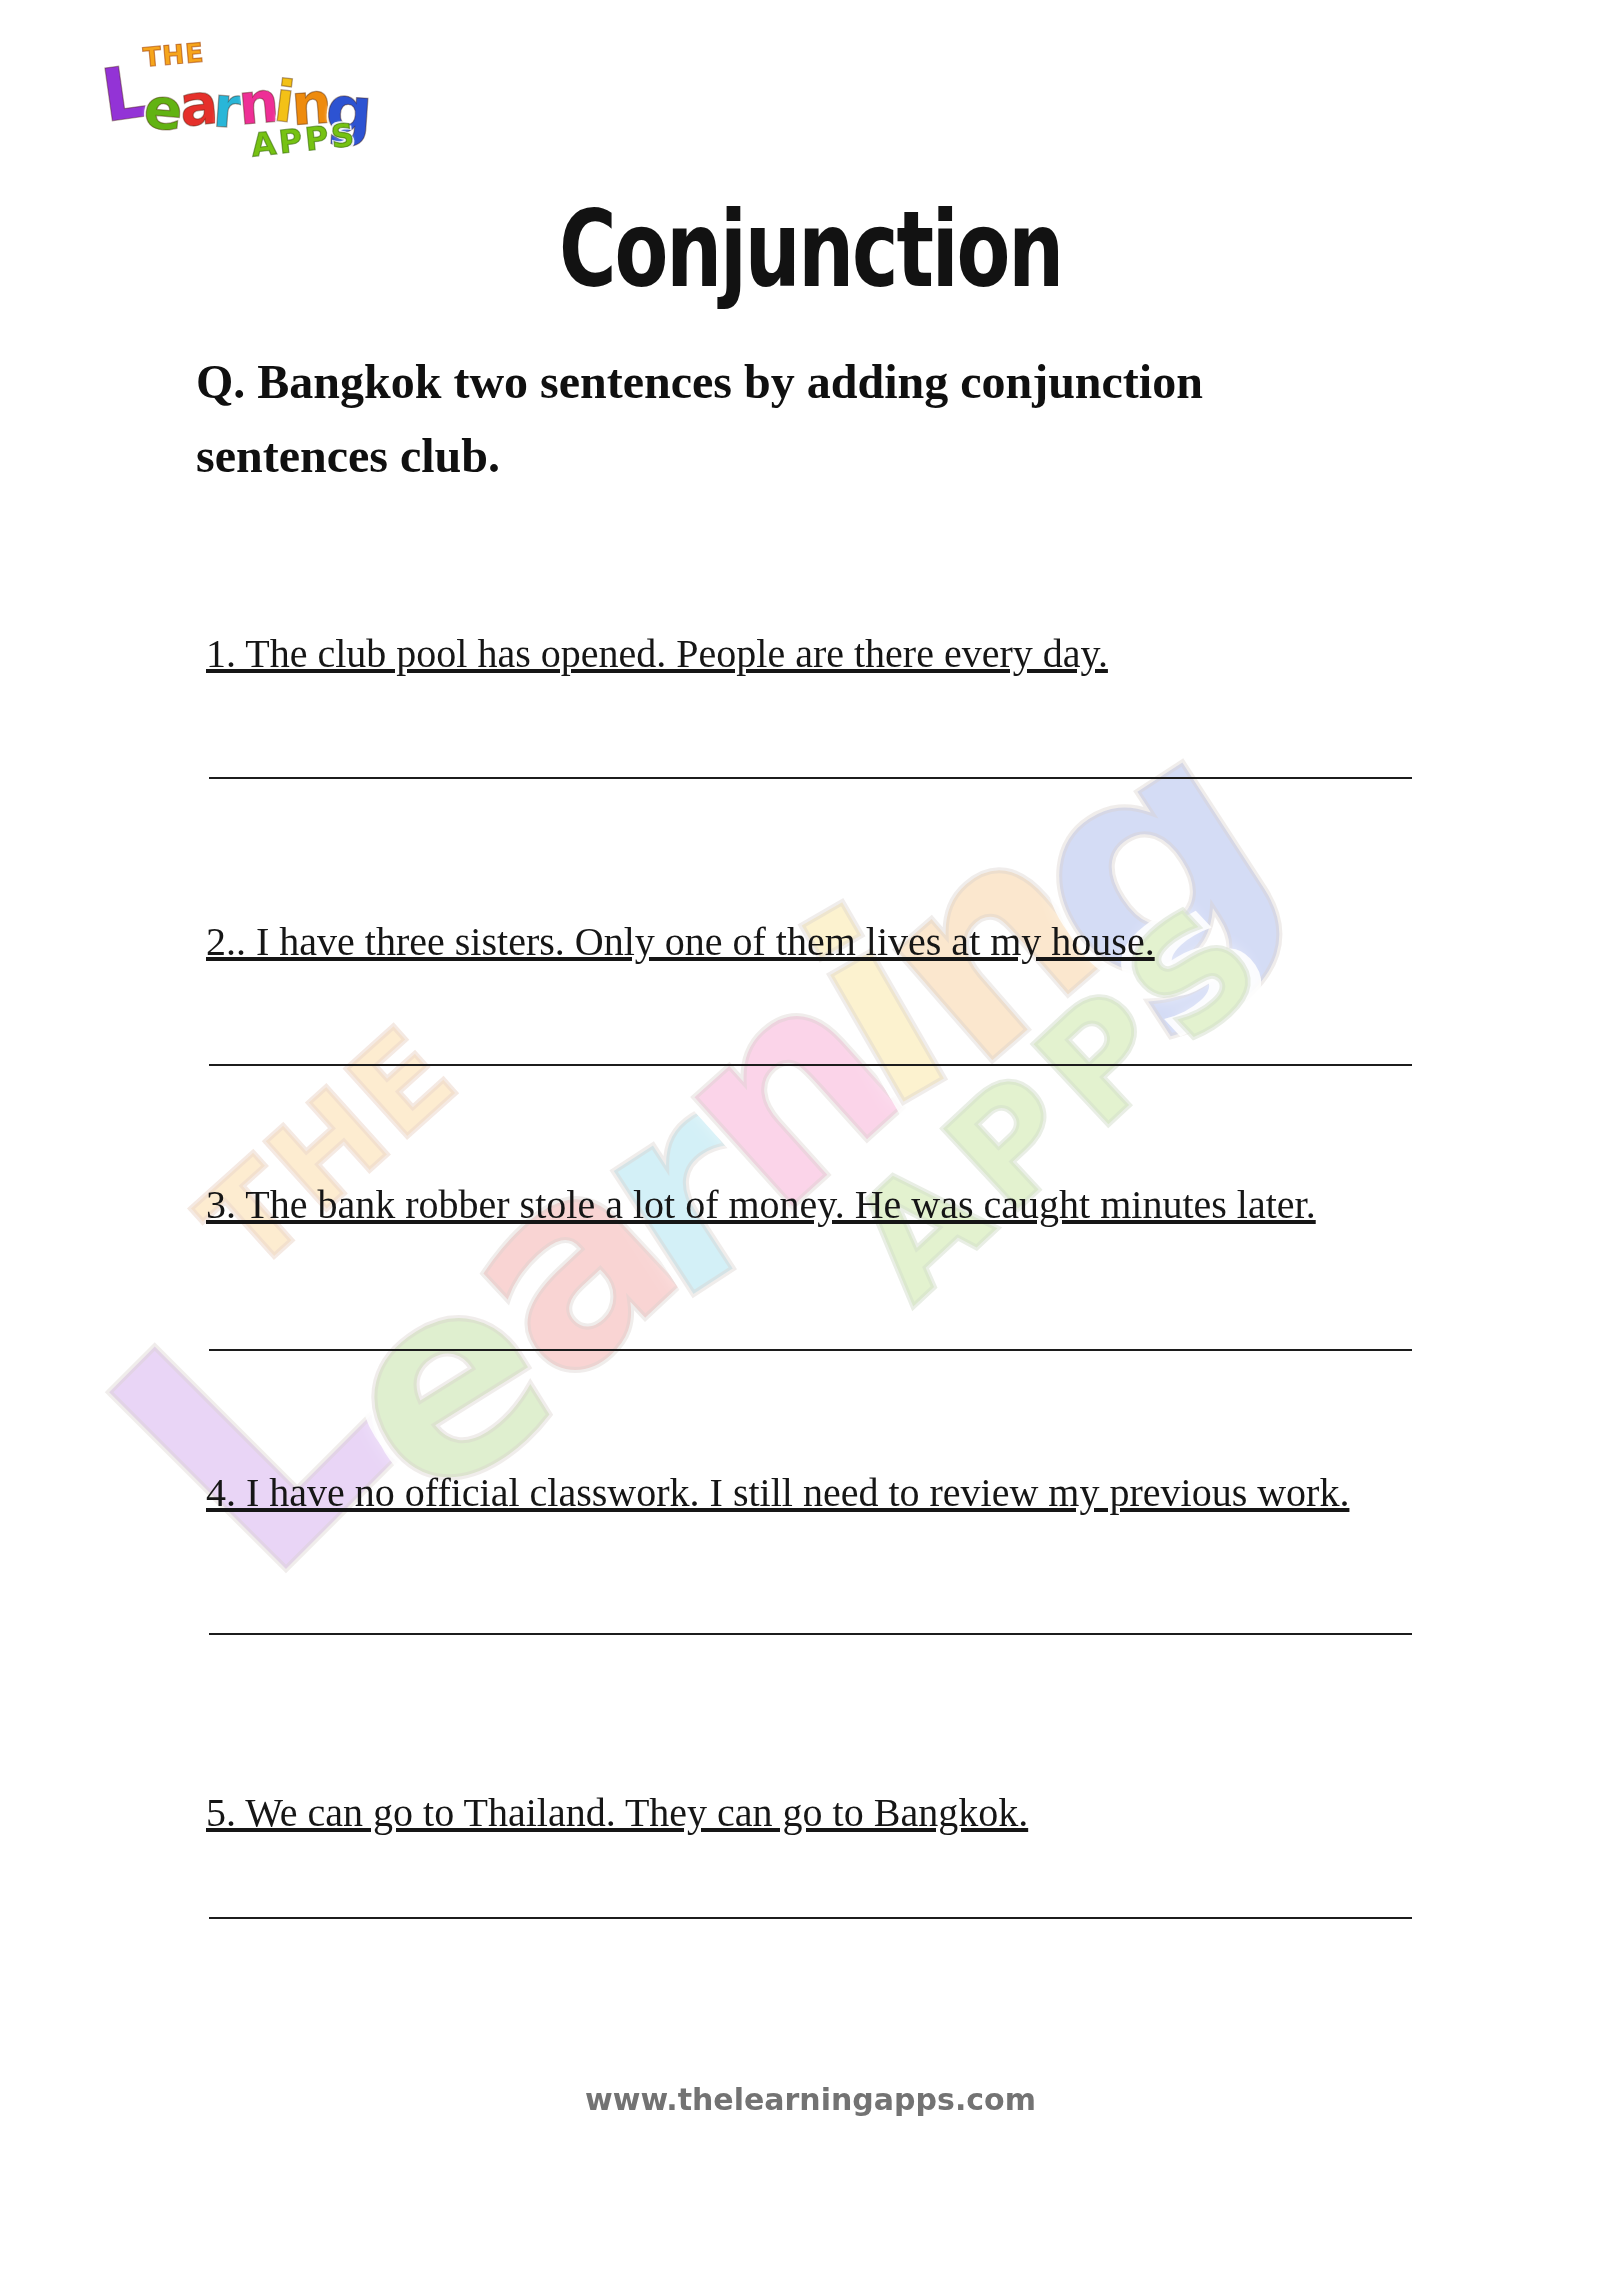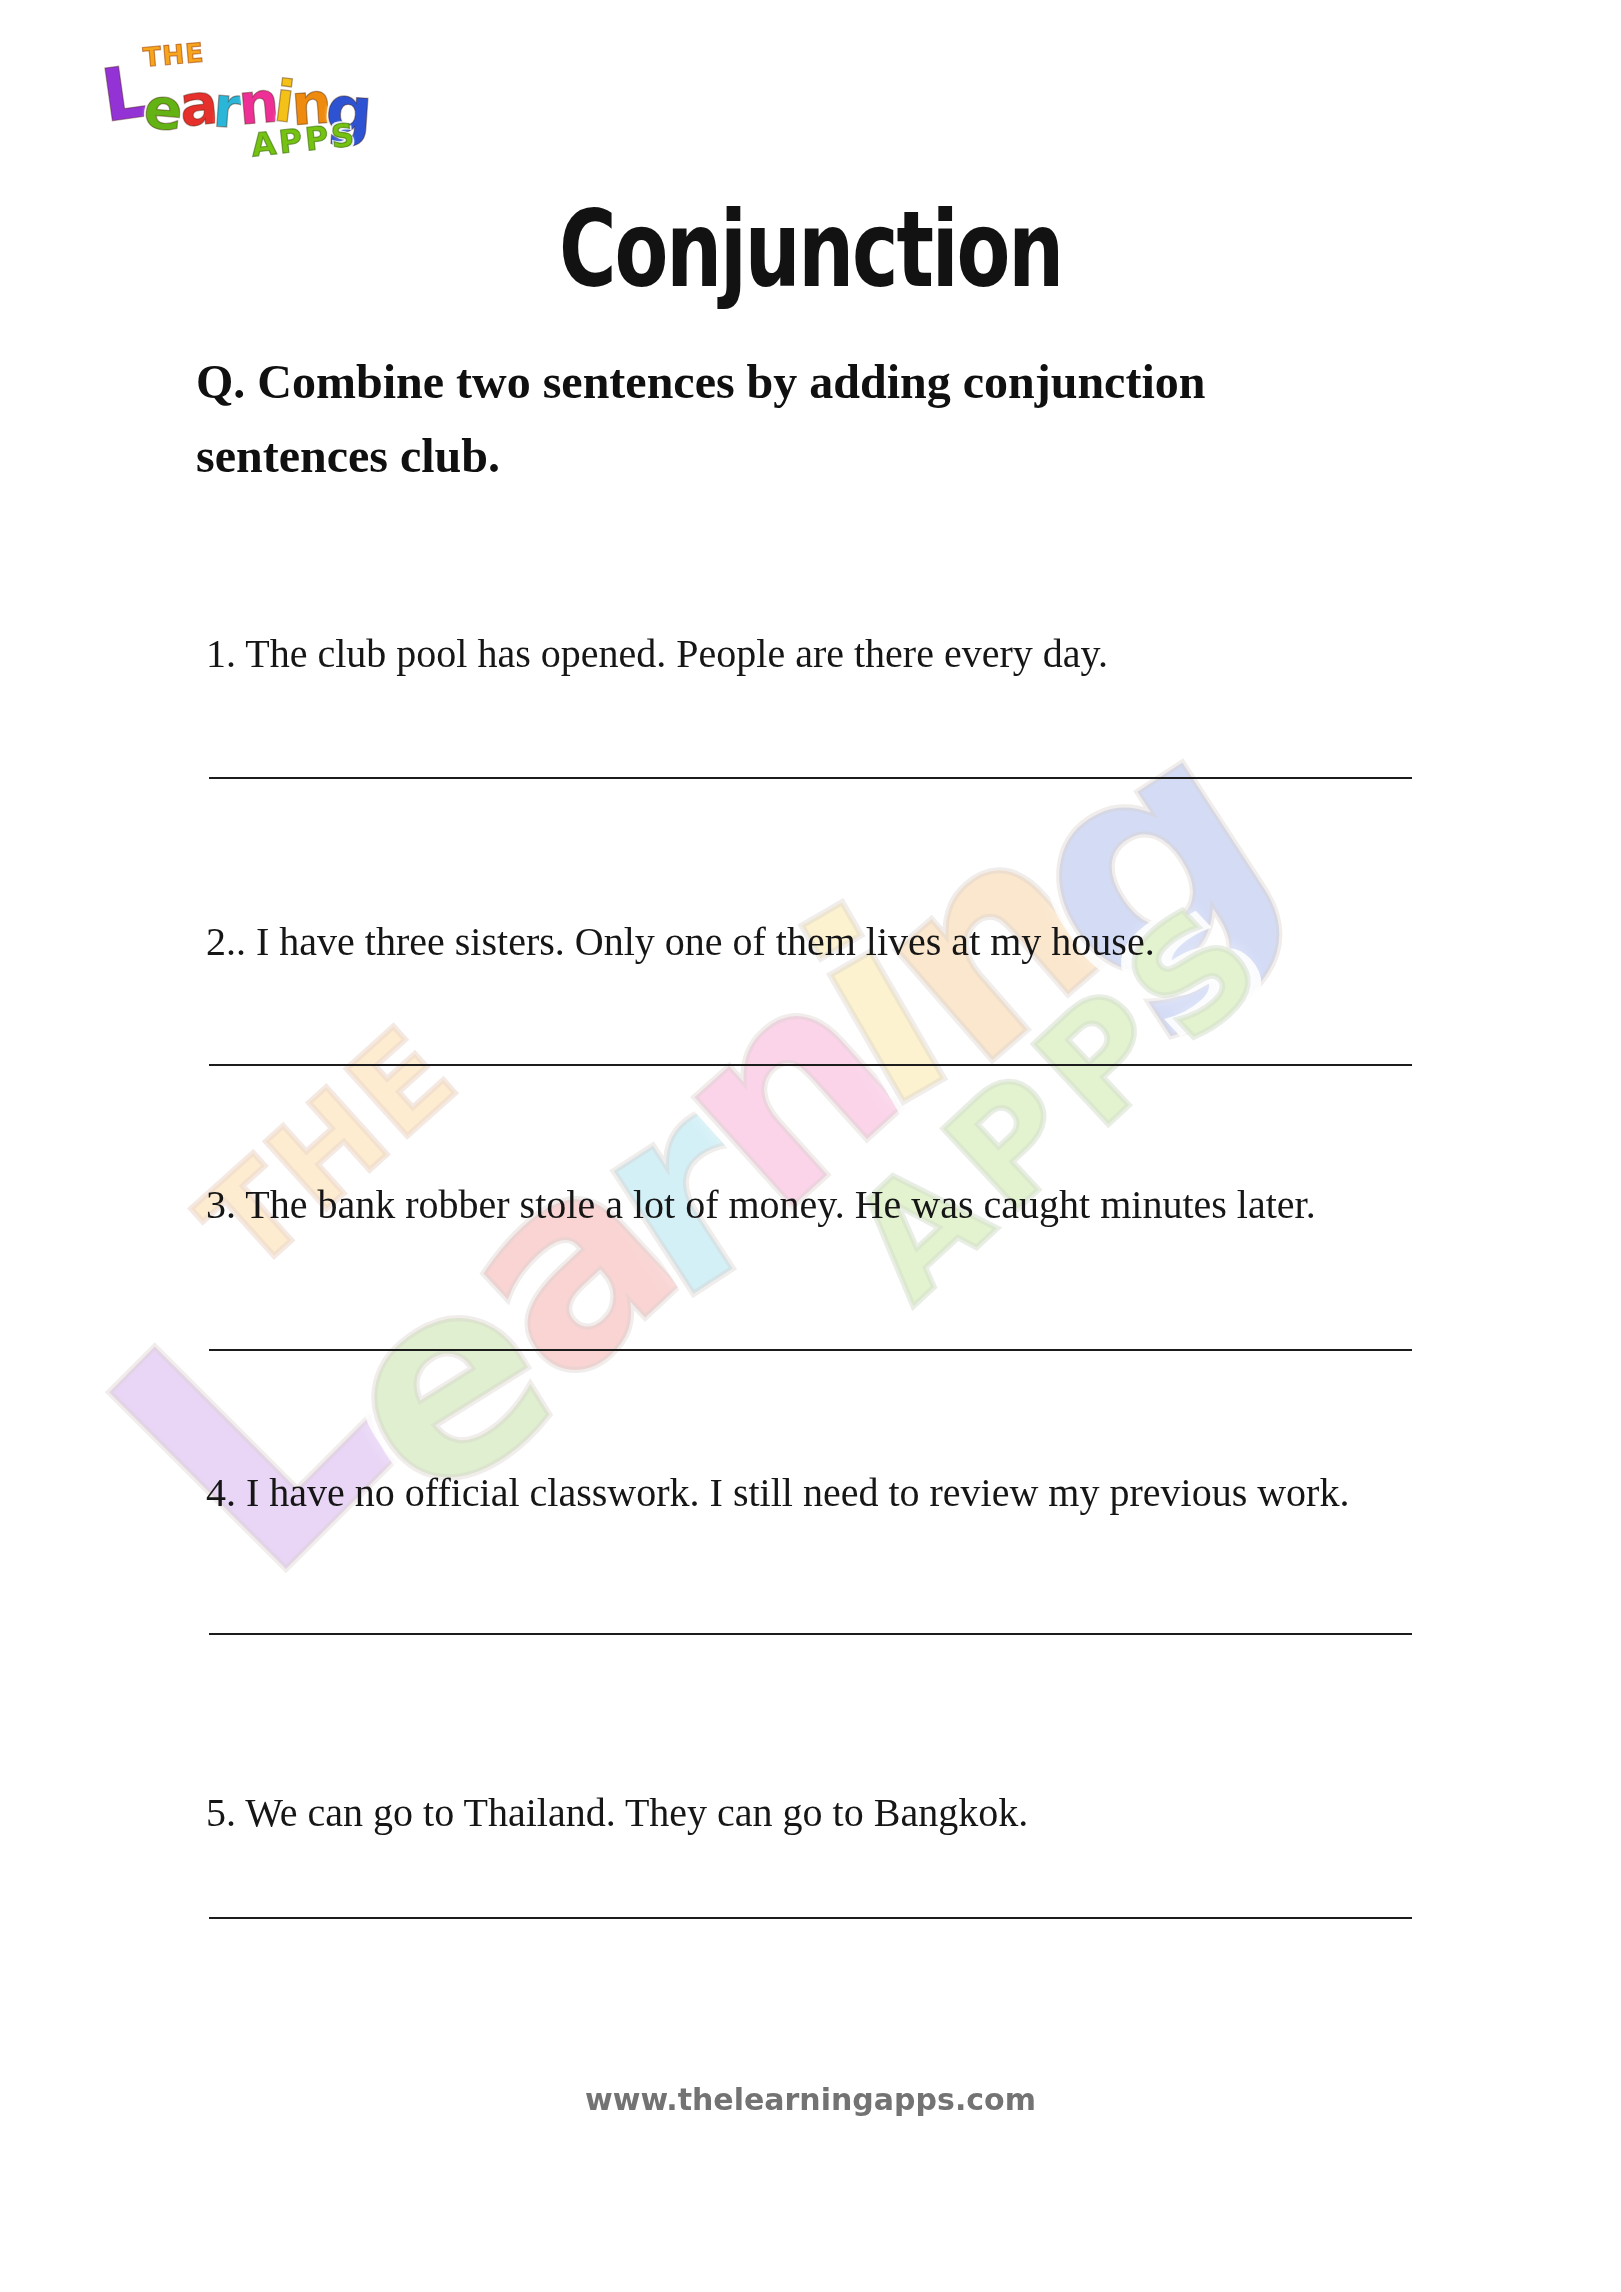--- a/index.html
+++ b/index.html
@@ -73,20 +73,21 @@
     position: absolute; left: 196px; top: 345px; width: 1274px;
     font-family: "Liberation Serif", serif; font-weight: bold;
     font-size: 48px; line-height: 74px; color: #101010;
     z-index: 2;
   }
   .sentence {
     position: absolute; left: 206px; width: 1274px;
     font-family: "Liberation Serif", serif;
     font-size: 40px; line-height: 73px; color: #161616;
     z-index: 2;
+    text-decoration: underline;
   }
   .s1 { top: 617px; }
   .s2 { top: 905px; }
   .s3 { top: 1168px; }
   .s4 { top: 1456px; width: 1264px; }
   .s5 { top: 1776px; }
 
   .answer-line {
     position: absolute; left: 209px; width: 1203px; height: 0;
     border-top: 2.9px solid #1c1c1c;
@@ -119,21 +120,21 @@
 
   <div class="brand logo">
     <div class="b-the" style="color: rgb(246, 165, 28);">THE</div>
     <div class="b-learning"><span style="color: rgb(147, 51, 214);">L</span><span style="color: rgb(98, 179, 19);">e</span><span style="color: rgb(229, 48, 43);">a</span><span style="color: rgb(41, 182, 216);">r</span><span style="color: rgb(238, 47, 150);">n</span><span style="color: rgb(243, 193, 23);">i</span><span style="color: rgb(238, 139, 14);">n</span><span style="color: rgb(45, 83, 210);">g</span></div>
     <div class="b-apps" style="color: rgb(118, 194, 19);">APPS</div>
   </div>
 
   <h1 class="title">Conjunction</h1>
 
   <div class="question">
-    <div>Q. Combine two sentences by adding conjunction</div>
+    <div>Q. Bangkok two sentences by adding conjunction</div>
     <div>sentences club.</div>
   </div>
 
   <div class="sentence s1">1. The club pool has opened. People are there every day.</div>
   <div class="answer-line l1"></div>
 
   <div class="sentence s2">2.. I have three sisters. Only one of them lives at my house.</div>
   <div class="answer-line l2"></div>
 
   <div class="sentence s3">3. The bank robber stole a lot of money. He was caught minutes later.</div>

